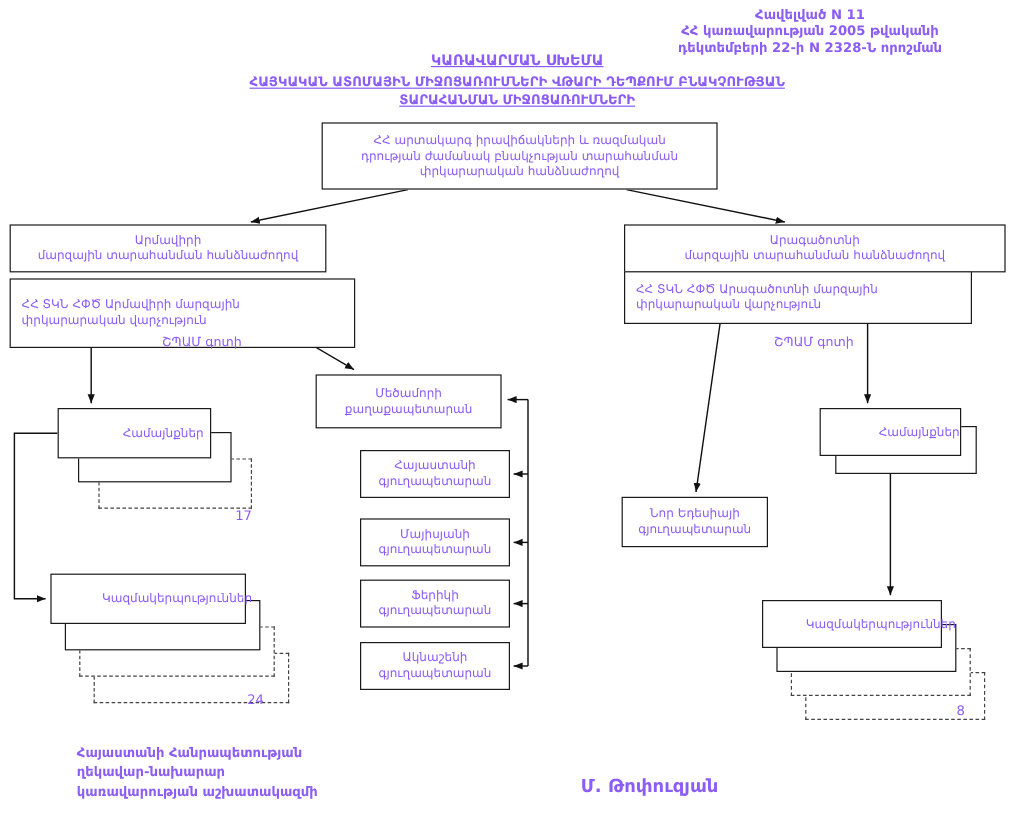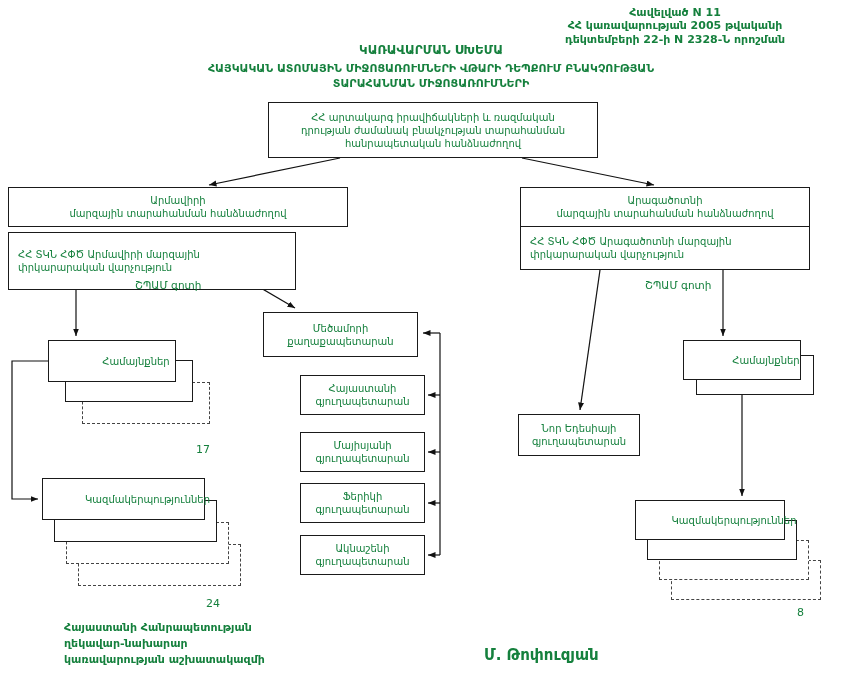--- a/index.html
+++ b/index.html
@@ -1,44 +1,44 @@
 <!DOCTYPE html>
 <html><head>
 <meta charset="utf-8">
 <style>
   * { margin:0; padding:0; box-sizing:border-box; }
   html,body { background:#ffffff; }
   .canvas {
     position:relative; width:862px; height:680px; background:#ffffff;
-    font-family:"DejaVu Sans", sans-serif; color:#15803d; overflow:hidden;
+    font-family:"DejaVu Sans", sans-serif; color:#8b5cf6; overflow:hidden;
   }
   .arrows { position:absolute; left:0; top:0; z-index:1; }
   .box {
     position:absolute; border:1px solid #1a1a1a; background:#fff;
     display:flex; flex-direction:column; align-items:center; justify-content:center;
     text-align:center; font-size:10px; line-height:1.3; z-index:3; padding:2px;
   }
   .box.left-align { align-items:flex-start; text-align:left; padding-left:9px; }
   .box span { display:block; }
   .stack { position:absolute; z-index:3; }
   .stack .layer { position:absolute; border:1px solid #1a1a1a; background:#fff; }
   .stack .layer.dashed { border-style:dashed; border-color:#444; }
   .stack .layer.main {
     display:flex; align-items:center; justify-content:center;
     text-align:center; font-size:10px; line-height:1.3;padding-left:48px;
   }
-  .count { position:absolute; font-size:11px; z-index:4;margin-top:20px; }
+  .count { position:absolute; font-size:11px; z-index:4; }
   .zone { position:absolute; font-size:10.5px; z-index:4; }
   .hdr {
     position:absolute; left:555px; top:6px; width:240px;
     font-weight:bold; font-size:11px; text-align:center; line-height:1.22; z-index:4;
   }
   .title {
     position:absolute; left:0; top:42px; width:100%;
-    text-align:center; font-weight:bold; font-size:11px; line-height:1.35; z-index:4;
+    text-align:center; font-weight:bold; font-size:11px; line-height:1.35; z-index:4;text-decoration:underline;
   }
   .title .t1 { font-size:12px; margin-bottom:4px; }
   .footer {
     position:absolute; left:64px; top:620px;
     font-weight:bold; font-size:11px; line-height:1.45; z-index:4;
   }
   .signature { position:absolute; left:484px; top:646px; font-weight:bold; font-size:15px; z-index:4; }
 </style>
 </head>
 <body>
@@ -77,34 +77,34 @@
 
   <div class="title">
     <div class="t1">ԿԱՌԱՎԱՐՄԱՆ ՍԽԵՄԱ</div>
     <div>ՀԱՅԿԱԿԱՆ ԱՏՈՄԱՅԻՆ ՄԻՋՈՑԱՌՈՒՄՆԵՐԻ ՎԹԱՐԻ ԴԵՊՔՈՒՄ ԲՆԱԿՉՈՒԹՅԱՆ</div>
     <div>ՏԱՐԱՀԱՆՄԱՆ ՄԻՋՈՑԱՌՈՒՄՆԵՐԻ</div>
   </div>
 
   <div class="box" style="left:268px; top:102px; width:330px; height:56px">
     <span>ՀՀ արտակարգ իրավիճակների և ռազմական</span>
     <span>դրության ժամանակ բնակչության տարահանման</span>
-    <span>հանրապետական հանձնաժողով</span>
+    <span>փրկարարական հանձնաժողով</span>
   </div>
 
-  <div class="box" style="left:8px; top:187px; width:340px; height:40px">
+  <div class="box" style="left:8px; top:187px; width:264px; height:40px">
     <span>Արմավիրի</span>
     <span>մարզային տարահանման հանձնաժողով</span>
   </div>
 
   <div class="box left-align" style="left:8px; top:232px; width:288px; height:58px">
     <span>ՀՀ ՏԿՆ ՀՓԾ Արմավիրի մարզային</span>
     <span>փրկարարական վարչություն</span>
   </div>
 
-  <div class="box" style="left:520px; top:187px; width:290px; height:40px">
+  <div class="box" style="left:520px; top:187px; width:318px; height:40px">
     <span>Արագածոտնի</span>
     <span>մարզային տարահանման հանձնաժողով</span>
   </div>
 
   <div class="box left-align" style="left:520px; top:226px; width:290px; height:44px">
     <span>ՀՀ ՏԿՆ ՀՓԾ Արագածոտնի մարզային</span>
     <span>փրկարարական վարչություն</span>
   </div>
 
   <div class="zone" style="left:135px; top:279px">ՇՊԱՄ գոտի</div>

